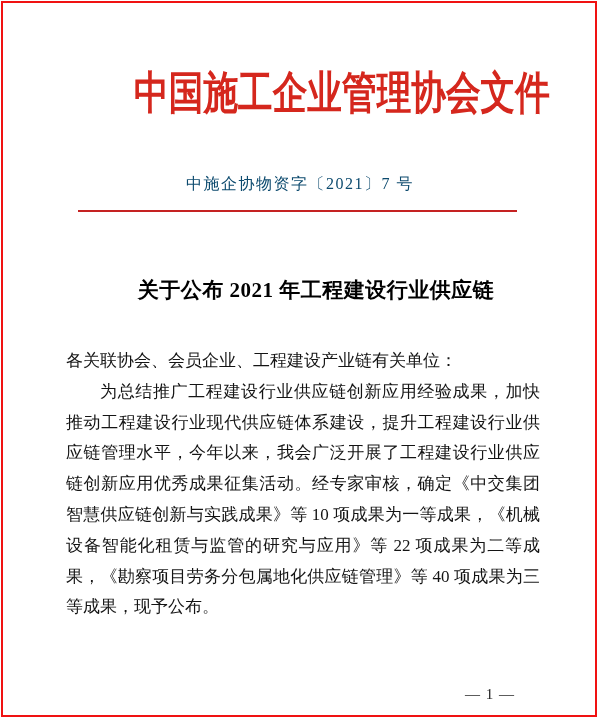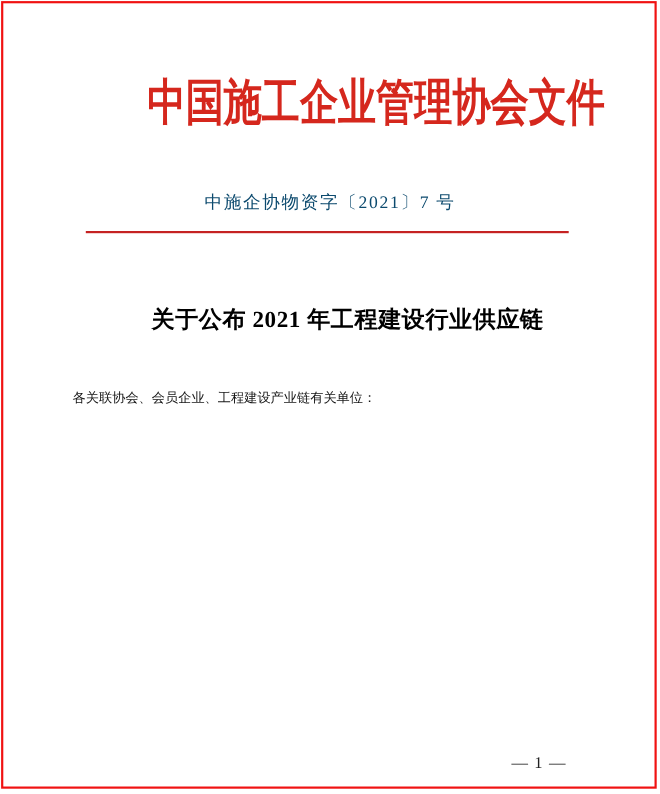--- a/index.html
+++ b/index.html
@@ -53,21 +53,21 @@
     font-size: 21px;
     font-weight: bold;
     line-height: 37px;
     letter-spacing: 0.5px;
     color: #000000;
     margin-top: 21px;
   }
   .body-text {
     position: absolute;
     top: 346px; left: 66px; width: 474px;
-    font-size: 12px;
+    font-size: 17px;
     line-height: 30.8px;
     text-align: justify;
     text-justify: inter-character;
     word-break: break-all;
     color: #141414;
   }
   .body-text p { margin: 0; padding: 0; }
   .body-text p.para { text-indent: 2em; }
   .page-number {
     position: absolute;
@@ -90,15 +90,16 @@
 <div class="doc-number">中施企协物资字〔2021〕7 号</div>
 
 <div class="red-rule"></div>
 
 <div class="doc-title">
   <div>关于公布 2021 年工程建设行业供应链</div>
 </div>
 
 <div class="body-text">
   <p class="salutation">各关联协会、会员企业、工程建设产业链有关单位：</p>
+  <p class="para">为总结推广工程建设行业供应链创新应用经验成果，加快推动工程建设行业现代供应链体系建设，提升工程建设行业供应链管理水平，今年以来，我会广泛开展了工程建设行业供应链创新应用优秀成果征集活动。经专家审核，确定《中交集团智慧供应链创新与实践成果》等 10 项成果为一等成果，《机械设备智能化租赁与监管的研究与应用》等 22 项成果为二等成果，《勘察项目劳务分包属地化供应链管理》等 40 项成果为三等成果，现予公布。</p>
 </div>
 
 <div class="page-number">— 1 —</div>
 
 </body></html>

